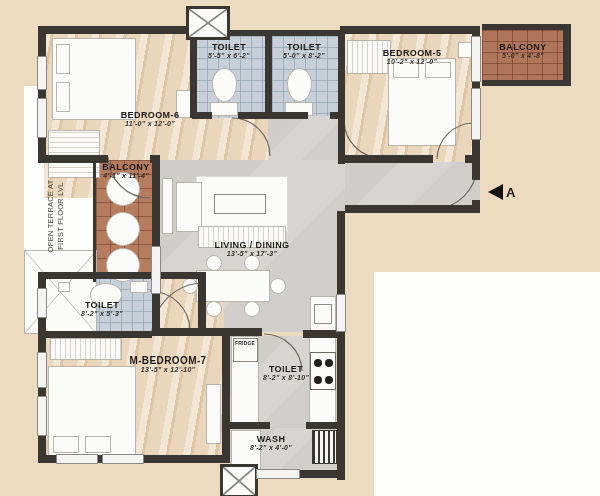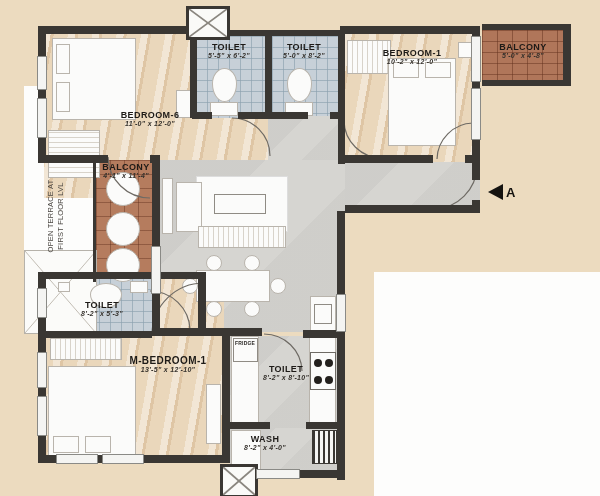--- a/index.html
+++ b/index.html
@@ -226,44 +226,48 @@
   </div>
   <div class="rlabel" style="left:197px;top:42px;width:64px;">
     <div class="rname">TOILET</div>
     <div class="rdims">5'-5" x 6'-2"</div>
   </div>
   <div class="rlabel" style="left:272px;top:42px;width:64px;">
     <div class="rname">TOILET</div>
     <div class="rdims">5'-0" x 8'-2"</div>
   </div>
   <div class="rlabel" style="left:352px;top:48px;width:120px;">
-    <div class="rname">BEDROOM-1</div>
+    <div class="rname">BEDROOM-5</div>
     <div class="rdims">10'-2" x 12'-0"</div>
   </div>
   <div class="rlabel" style="left:483px;top:42px;width:80px;">
     <div class="rname">BALCONY</div>
     <div class="rdims">5'-0" x 4'-8"</div>
   </div>
   <div class="rlabel" style="left:87px;top:162px;width:78px;">
     <div class="rname">BALCONY</div>
     <div class="rdims">4'-1" x 11'-4"</div>
   </div>
+  <div class="rlabel" style="left:192px;top:240px;width:120px;">
+    <div class="rname">LIVING / DINING</div>
+    <div class="rdims">13'-5" x 17'-3"</div>
+  </div>
   <div class="rlabel" style="left:62px;top:300px;width:80px;">
     <div class="rname">TOILET</div>
     <div class="rdims">8'-2" x 5'-3"</div>
   </div>
   <div class="rlabel" style="left:108px;top:355px;width:120px;">
-    <div class="rname big">M-BEDROOM-1</div>
+    <div class="rname big">M-BEDROOM-7</div>
     <div class="rdims">13'-5" x 12'-10"</div>
   </div>
   <div class="rlabel" style="left:236px;top:364px;width:100px;">
     <div class="rname">TOILET</div>
     <div class="rdims">8'-2" x 8'-10"</div>
   </div>
-  <div class="rlabel" style="left:220px;top:434px;width:90px;">
+  <div class="rlabel" style="left:226px;top:434px;width:90px;">
     <div class="rname">WASH</div>
     <div class="rdims">8'-2" x 4'-0"</div>
   </div>
 
   <div class="tiny" style="left:235px;top:340px;">FRIDGE</div>
 
   <div class="terrace-label">
     <div>OPEN TERRACE AT</div>
     <div>FIRST FLOOR LVL</div>
   </div>

